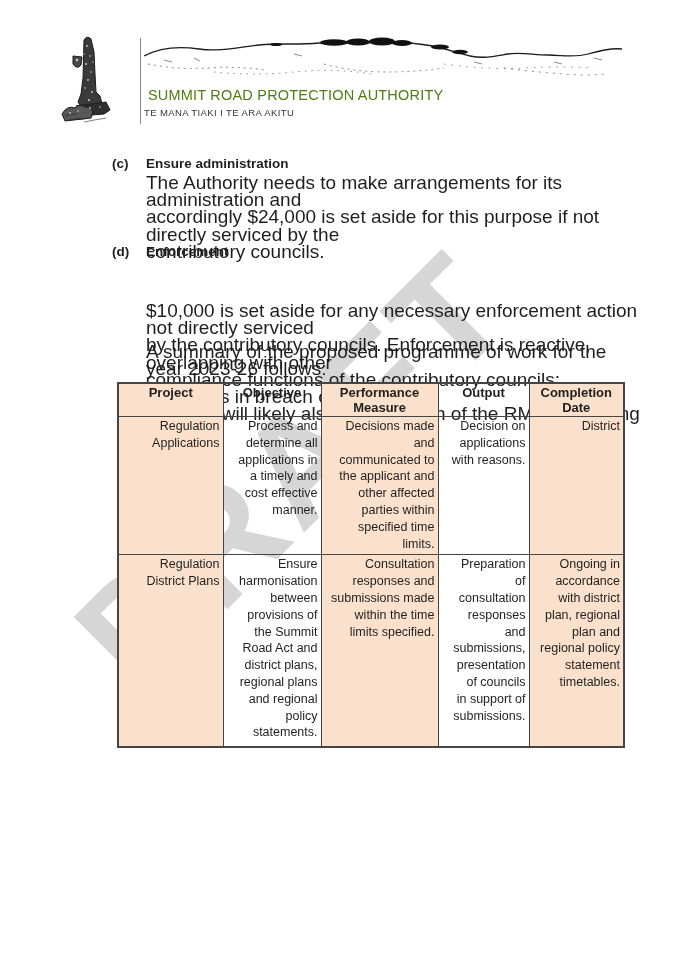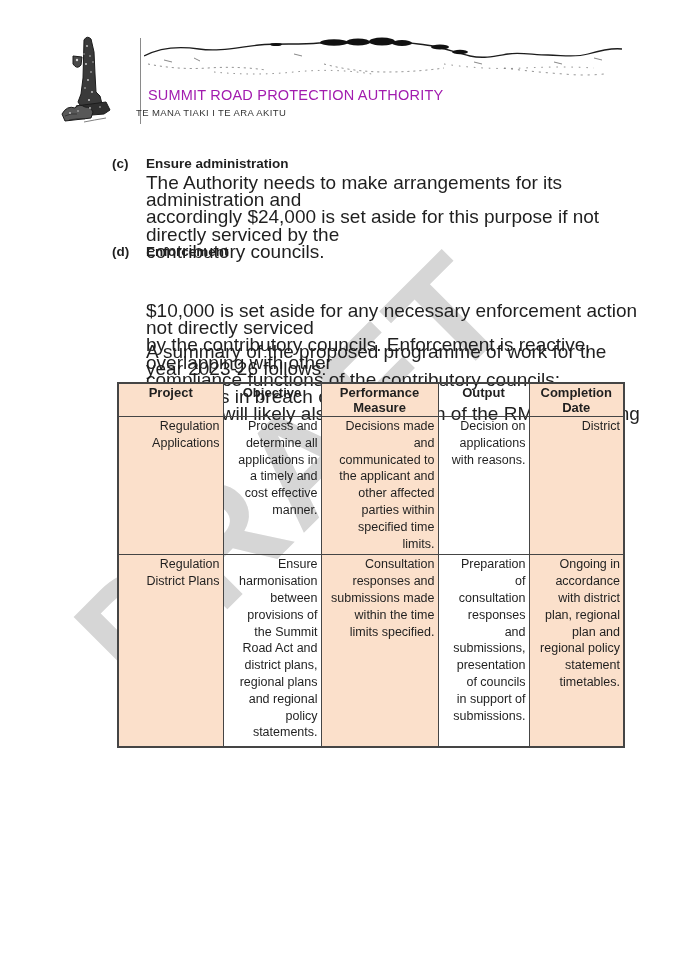--- a/index.html
+++ b/index.html
@@ -12,22 +12,22 @@
     position:absolute;left:8px;top:385px;width:570px;height:170px;
     display:flex;align-items:center;justify-content:center;
     transform:rotate(-45deg);
     font-size:150px;font-weight:bold;letter-spacing:6px;
     color:#d6d6d6;z-index:1;user-select:none;white-space:nowrap;
   }
   
   .logo-wrap{position:absolute;left:60px;top:34px;width:56px;height:92px;z-index:2;}
   .header-divider{position:absolute;left:140px;top:38px;width:1px;height:86px;background:#8a8a8a;z-index:2;}
   .ridge-wrap{position:absolute;left:144px;top:34px;width:478px;height:52px;z-index:2;}
-  .org-title{position:absolute;left:148px;top:87px;font-size:14.5px;letter-spacing:.2px;color:#a21caf;z-index:2;}
-  .org-subtitle{position:absolute;left:136px;top:107px;font-size:9.5px;letter-spacing:.4px;color:#343434;z-index:2;text-align:center;}
+  .org-title{position:absolute;left:148px;top:87px;font-size:14.5px;letter-spacing:.2px;color:#4d7c0f;z-index:2;}
+  .org-subtitle{position:absolute;left:144px;top:107px;font-size:9.5px;letter-spacing:.4px;color:#343434;z-index:2;text-align:center;}
   
   .sec-label{position:absolute;left:112px;font-weight:bold;font-size:13.5px;z-index:2;}
   .sec-title{position:absolute;left:146px;font-weight:bold;font-size:13.5px;z-index:2;}
   .sec-body{position:absolute;left:146px;width:500px;font-size:19px;line-height:17.2px;
     white-space:pre-line;z-index:2;}
   .lbl-c,.ttl-c{top:156px;} .body-c{top:174px;}
   .lbl-d,.ttl-d{top:244px;} .body-d{top:262px;margin-top:40px;}
   .summary-line{top:343px;}
   
   table.programme{

